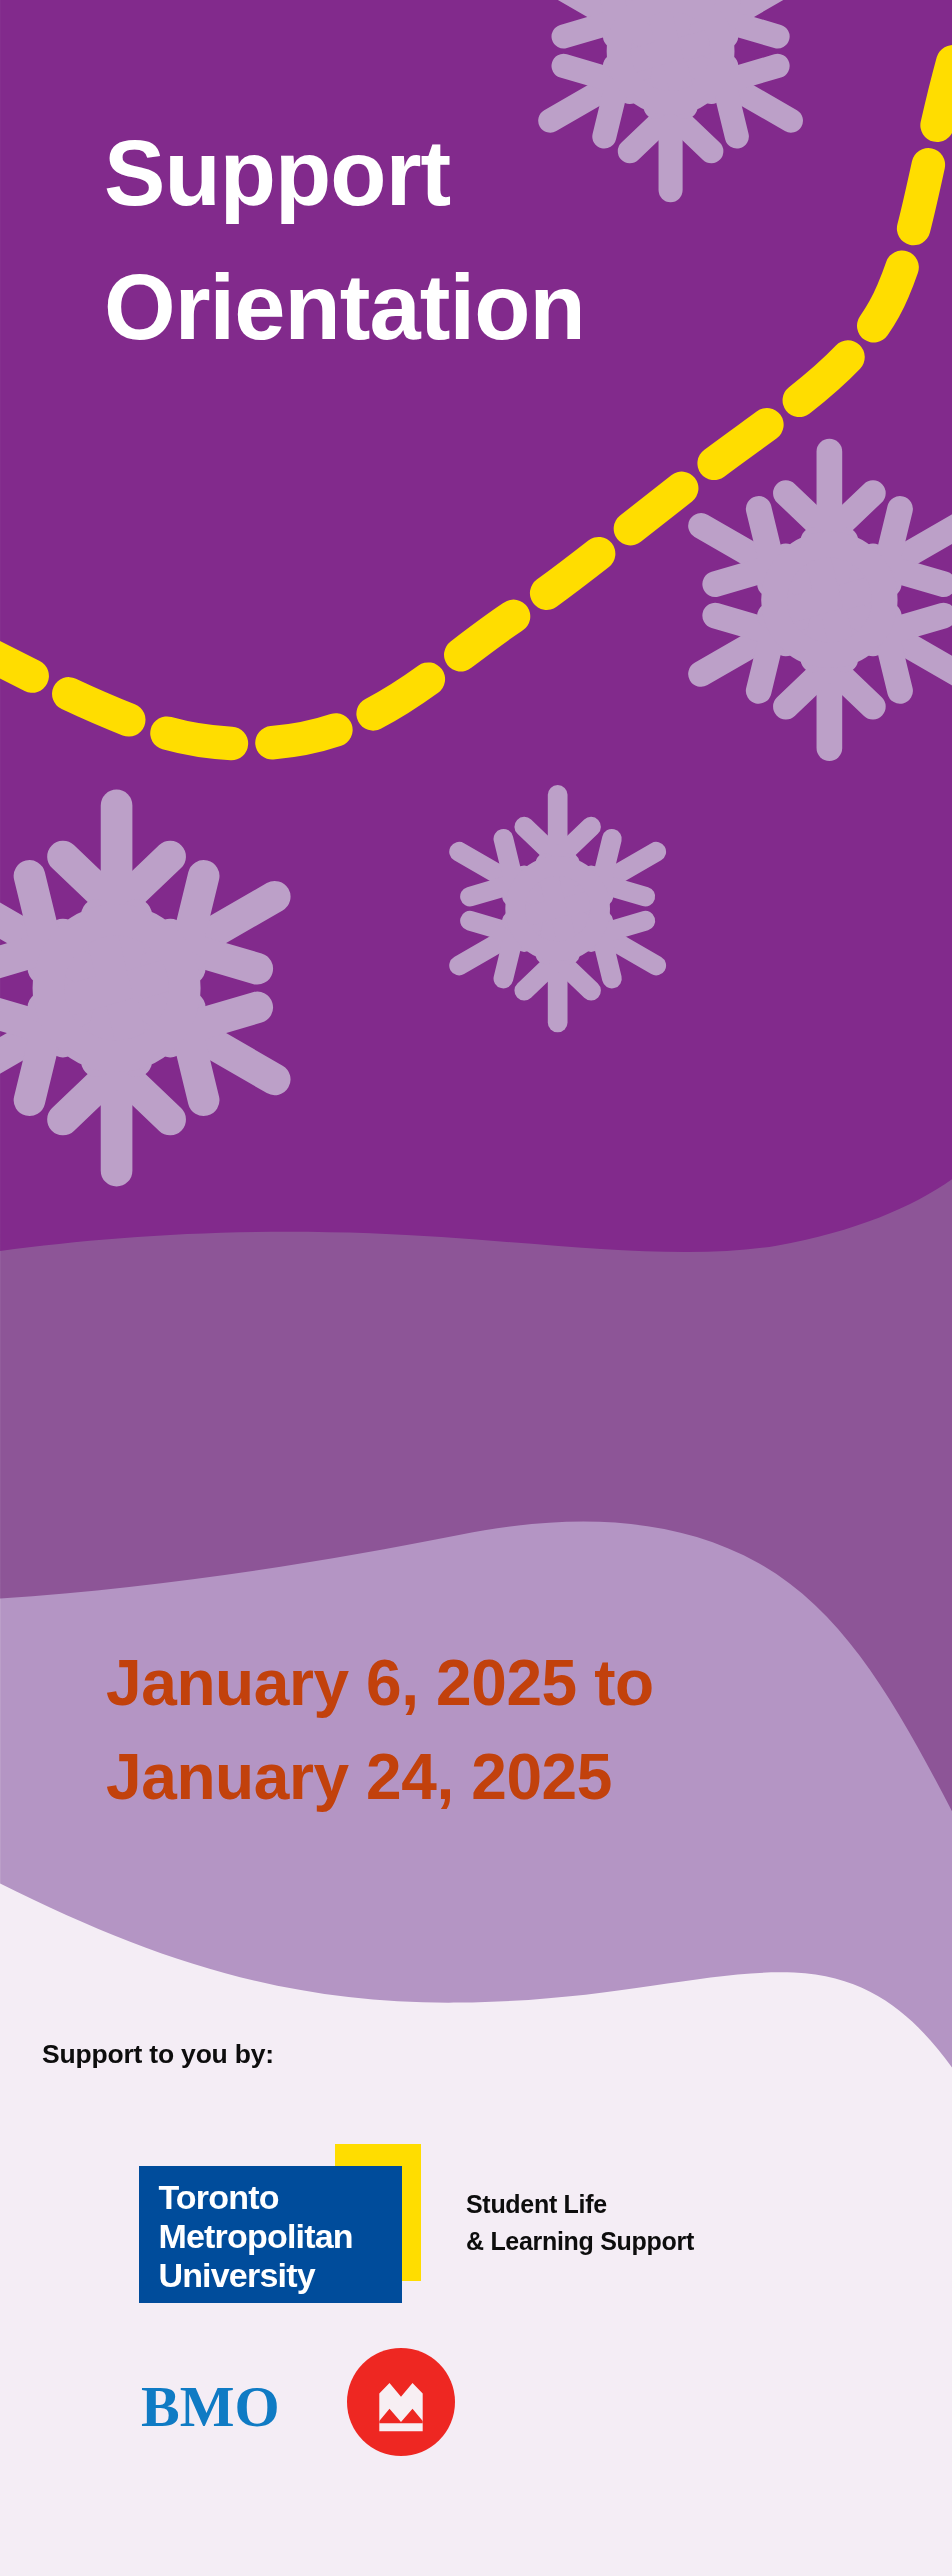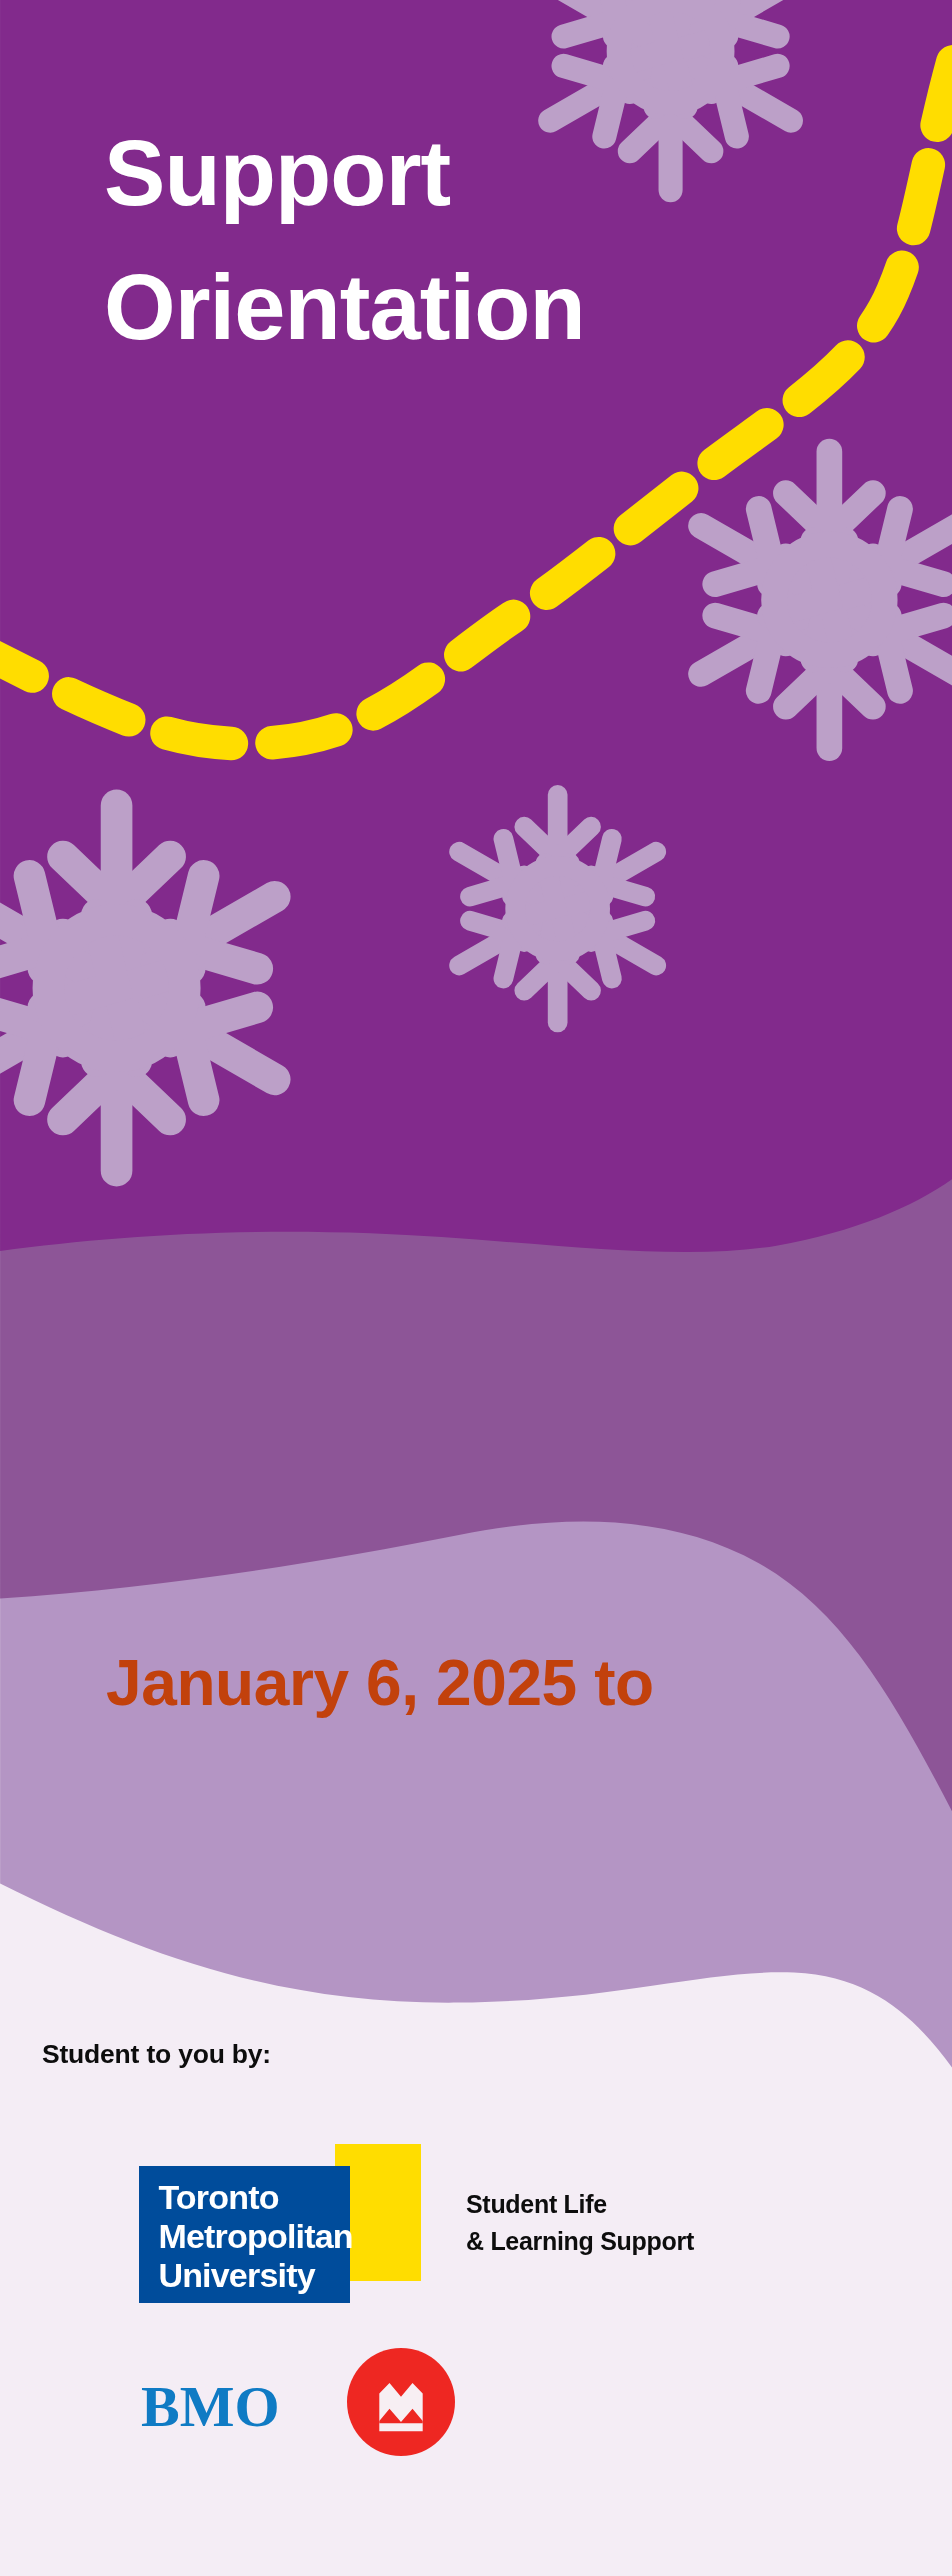--- a/index.html
+++ b/index.html
@@ -110,21 +110,21 @@
     left: 196px;
     top: 0px;
     width: 86px;
     height: 137px;
     background: #FFDD00;
   }
   .tmu-blue {
     position: absolute;
     left: 0px;
     top: 22px;
-    width: 211px;
+    width: 263px;
     height: 137px;
     background: #004C9B;
   }
   .tmu-wordmark {
     position: absolute;
     left: 19.4px;
     top: 12.4px;
     color: #ffffff;
     font-size: 34px;
     line-height: 39px;
@@ -257,25 +257,26 @@
   </div>
 
   <div class="headline">
     <div class="headline-line">Support</div>
     <div class="headline-line">Orientation</div>
   </div>
 
 
   <div class="dates">
     <div class="date-line">January 6, 2025 to</div>
+    <div class="date-line">January 24, 2025</div>
   </div>
 
   <div class="footer">
 
-    <div class="brought-by">Student to you by:</div>
+    <div class="brought-by">Support to you by:</div>
 
     <div class="tmu-lockup">
       <div class="tmu-yellow"></div>
       <div class="tmu-blue">
         <div class="tmu-wordmark">
           <div>Toronto</div>
           <div>Metropolitan</div>
           <div>University</div>
         </div>
       </div>

